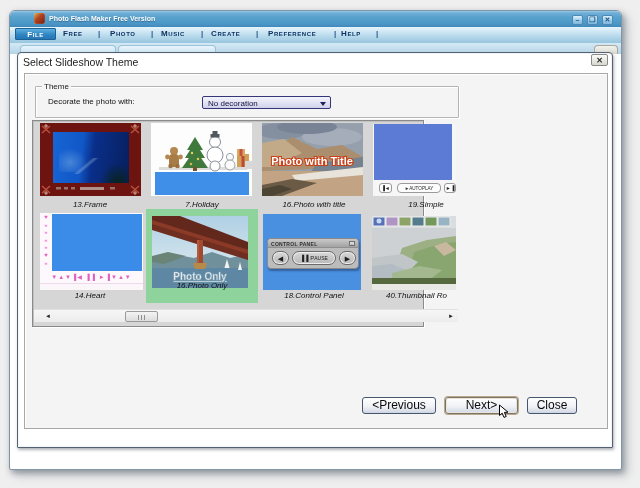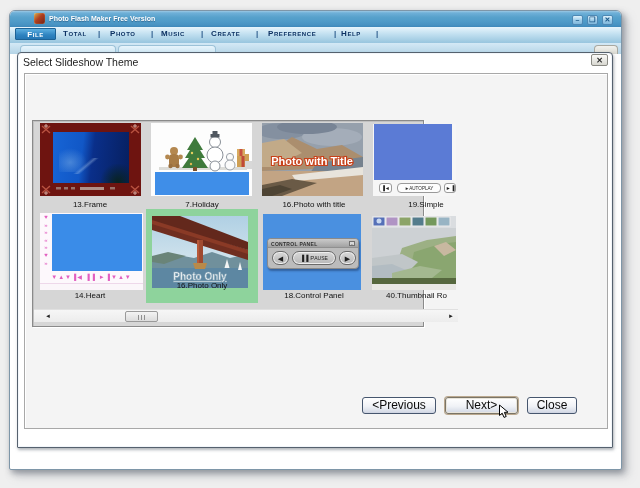--- a/index.html
+++ b/index.html
@@ -73,21 +73,21 @@
 #combo { position:absolute; left:166px; top:9px; width:129px; height:13px;
   border:1px solid #35357a; border-radius:2px;
   background:linear-gradient(#f4f4fc,#dcdcf0 70%,#cfcfe8); }
 #combotext { position:absolute; left:5px; top:2px; font-size:8px; color:#101040; }
 #comboarr { position:absolute; right:4px; top:5px; width:0; height:0;
   border-left:3px solid transparent; border-right:3px solid transparent; border-top:4px solid #20205a; }
 
 
 #grid { position:absolute; left:7px; top:46px; width:392px; height:207px;
   border:1px solid #8a8a8a; background:#d6d6d6; box-shadow:inset 1px 1px 0 #c0c0c0, 1px 1px 0 #fff; }
-.thumblabel { position:absolute; font-size:8px; color:#101010; text-align:center; width:112px; }
+.thumblabel { position:absolute; font-size:8px; color:#101010; text-align:center; width:112px;font-style:italic; }
 #selcell { position:absolute; left:113px; top:88px; width:112px; height:94px; background:#8ed39c; }
 
 
 #hscroll { position:absolute; left:1px; top:188px; width:424px; height:13px;
   background:linear-gradient(#f6f6f6,#ececec); border-top:1px solid #e0e0e0; }
 #hthumb { position:absolute; left:91px; top:1px; width:33px; height:11px;
   background:linear-gradient(#f4f4f4,#dcdcdc); border:1px solid #9a9a9a; border-radius:2px; }
 .grip { position:absolute; left:12px; top:3px; width:1px; height:5px; background:#909090; box-shadow:3px 0 0 #909090, 6px 0 0 #909090; }
 .scrarr { position:absolute; top:3px; font-size:6px; color:#202020; }
 
@@ -107,21 +107,21 @@
 <div id="win">
   <div id="titlebar">
     <div id="titleicon"></div>
     <div id="titletext">Photo Flash Maker Free Version</div>
     <div class="winbtn" id="btnmin">–</div>
     <div class="winbtn" id="btnmax">❐</div>
     <div class="winbtn" id="btncls">✕</div>
   </div>
   <div id="menubar">
     <div id="mfile">File</div>
-    <div class="mi" style="left:53px;">Total</div>
+    <div class="mi" style="left:53px;">Free</div>
     <div class="msep" style="left:88px;">|</div>
     <div class="mi" style="left:100px;">Photo</div>
     <div class="msep" style="left:141px;">|</div>
     <div class="mi" style="left:151px;">Music</div>
     <div class="msep" style="left:191px;">|</div>
     <div class="mi" style="left:201px;">Create</div>
     <div class="msep" style="left:246px;">|</div>
     <div class="mi" style="left:258px;">Preference</div>
     <div class="msep" style="left:324px;">|</div>
     <div class="mi" style="left:331px;">Help</div>
@@ -132,20 +132,28 @@
     <div class="tooltab" style="left:108px; width:98px;"></div>
     <div class="tooltab" style="left:584px; width:24px; background:linear-gradient(#f2f2ee,#d8d8d0); border-color:#a8a8a0;"></div>
   </div>
   <div id="client"></div>
 </div>
 
 <div id="dlg">
   <div id="dlgtitle">Select Slideshow Theme</div>
   <div id="dlgx">✕</div>
   <div id="panel">
+    <div id="grpbox">
+      <div id="grplabel">Theme</div>
+      <div id="declabel">Decorate the photo with:</div>
+      <div id="combo">
+        <div id="combotext">No decoration</div>
+        <div id="comboarr"></div>
+      </div>
+    </div>
     <div id="grid">
       <div id="selcell"></div>
 
       <div class="abs" style="left:7px; top:2px; width:101px; height:73px; background:#6e1410; overflow:hidden;">
         <div class="abs" style="left:13px; top:9px; width:76px; height:51px; background:linear-gradient(97deg,#1765d6 0%,#1157c6 38%,#0a2f8a 52%,#071f5e 100%);">
           <div class="abs" style="left:6px; top:16px; width:28px; height:24px; background:radial-gradient(ellipse at 40% 60%, rgba(150,195,235,.4), rgba(150,195,235,0) 70%);"></div>
           <div class="abs" style="left:48px; top:32px; width:28px; height:19px; background:radial-gradient(ellipse at 60% 95%, rgba(8,35,18,.85), rgba(8,35,18,0) 75%);"></div>
           <div class="abs" style="left:18px; top:26px; width:30px; height:16px; background:linear-gradient(140deg, rgba(180,208,238,0) 42%, rgba(180,208,238,.35) 50%, rgba(180,208,238,0) 58%);"></div>
         </div>
         <svg class="abs" style="left:0; top:0;" width="101" height="73">

